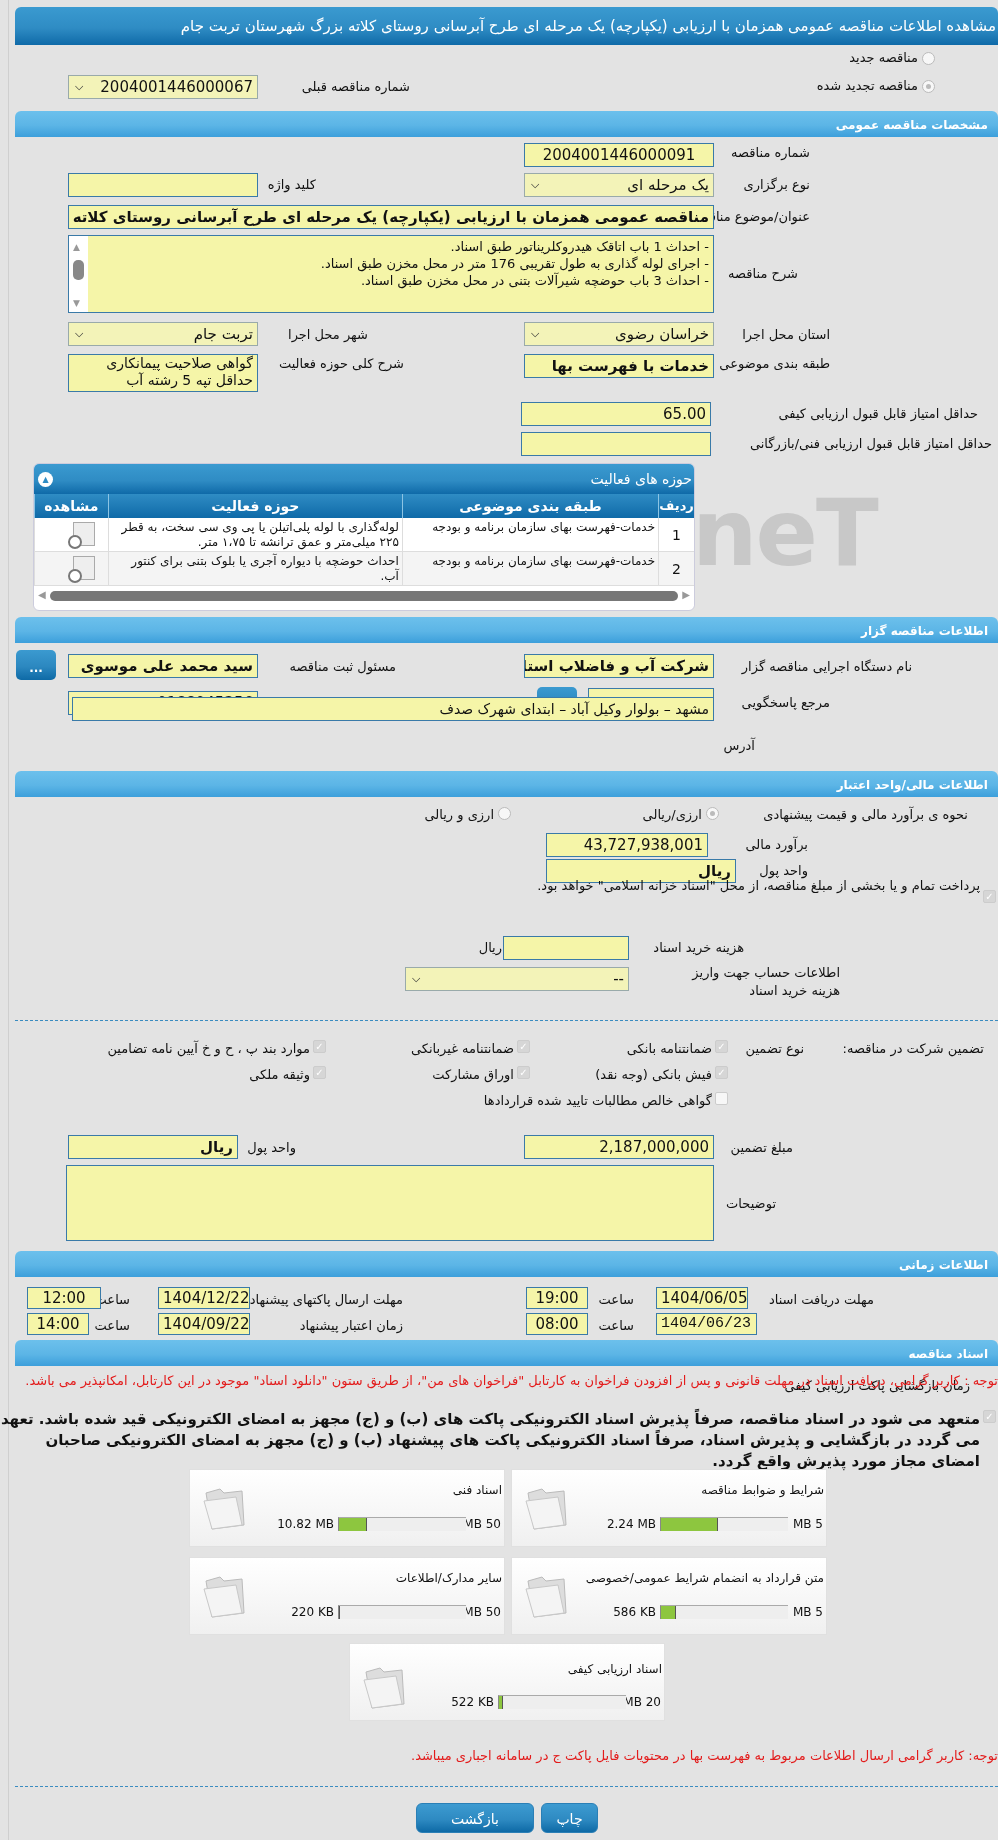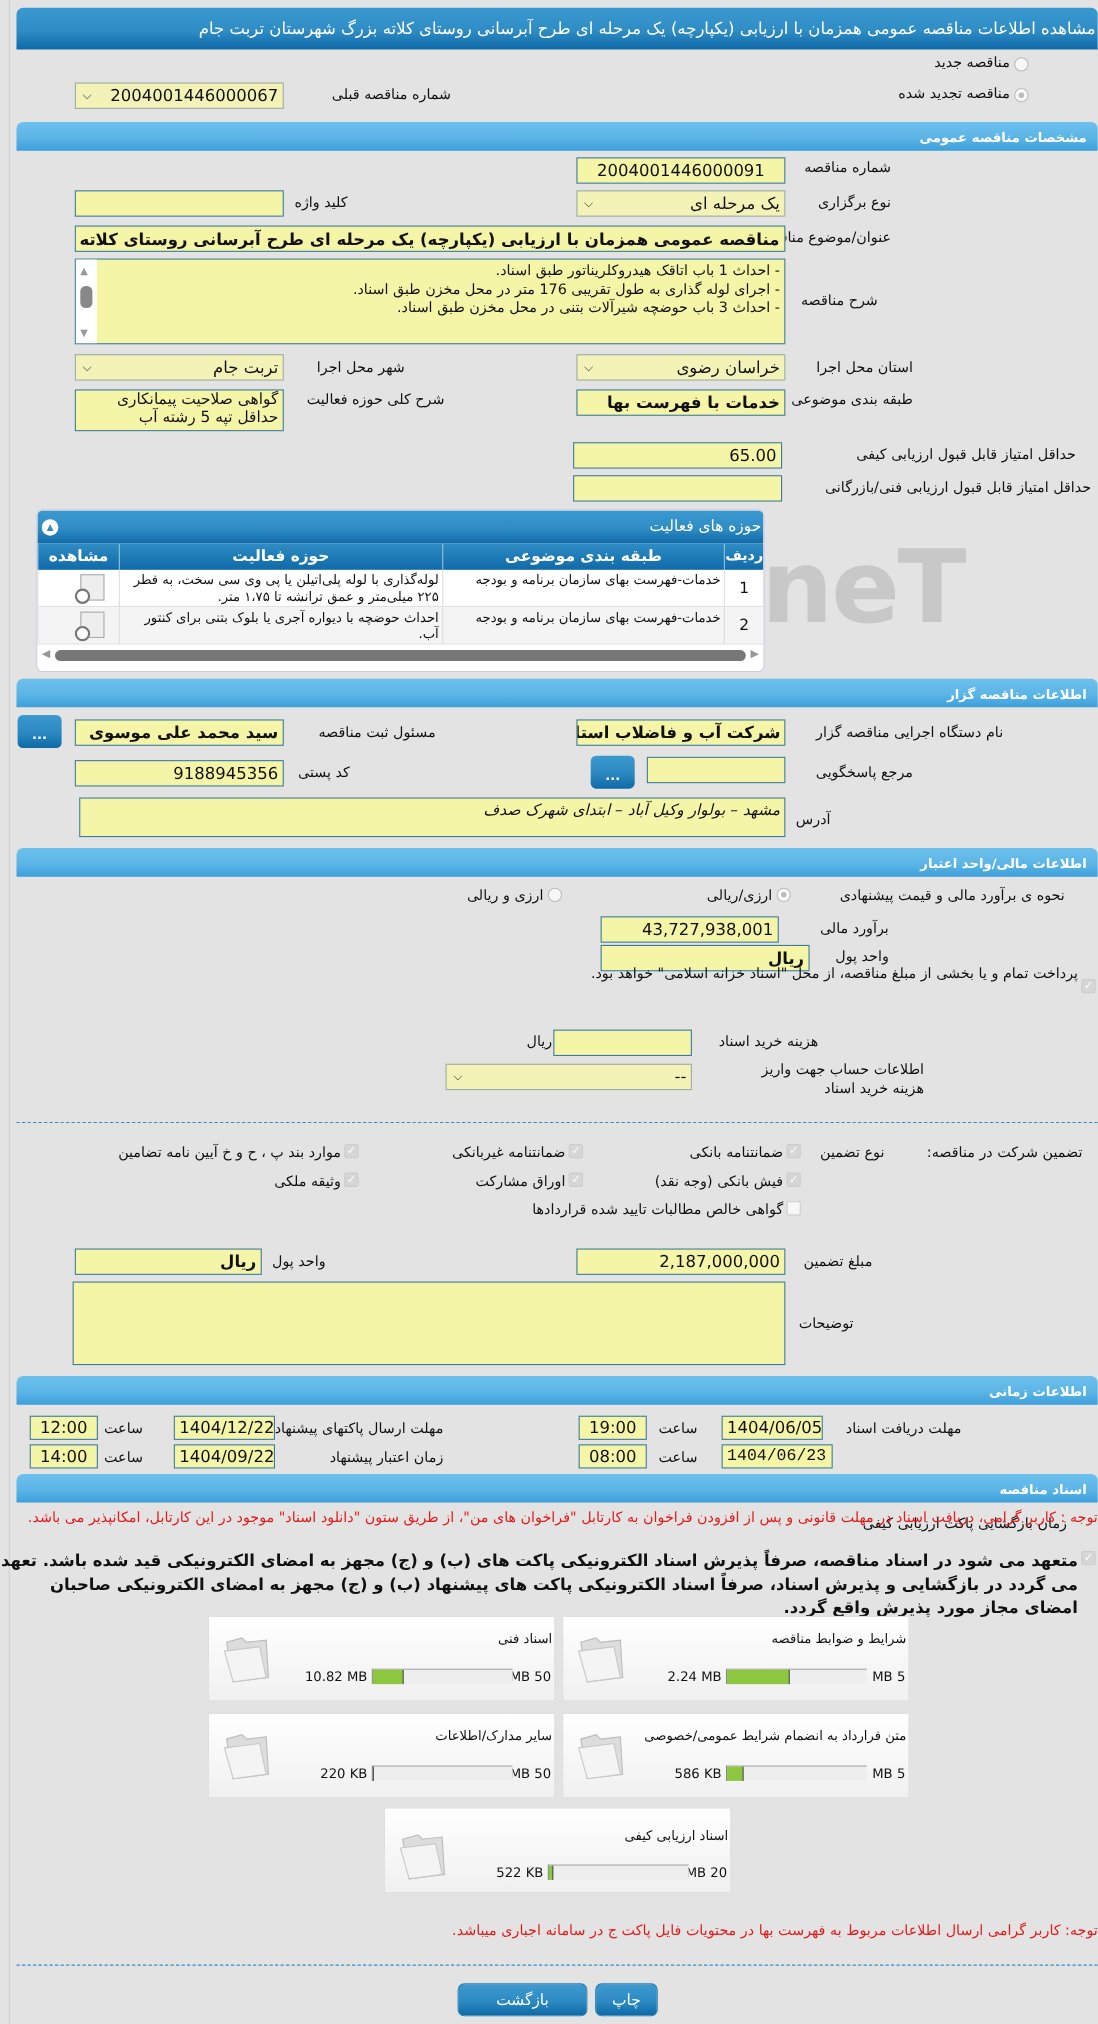--- a/index.html
+++ b/index.html
@@ -221,21 +221,21 @@
 <div class="inp rtl bold" style="left:68px;top:654px;width:190px;">سید محمد علی موسوی</div>
 <div class="dots-btn" style="left:16px;top:650px;">...</div>
 
 <span class="lbl" style="right:168px;top:695px;">مرجع پاسخگویی</span>
 <div class="inp" style="left:588px;top:688px;width:126px;"></div>
 <div class="dots-btn" style="left:537px;top:687px;">...</div>
 <span class="lbl" style="right:680px;top:695px;">کد پستی</span>
 <div class="inp" style="left:68px;top:691px;width:190px;text-align:right;">9188945356</div>
 
 <span class="lbl" style="right:243px;top:738px;">آدرس</span>
-<div class="inp rtl" style="left:72px;top:725px;width:642px;height:36px;line-height:22px;font-size:14px;font-style:italic;">مشهد – بولوار وکیل آباد – ابتدای شهرک صدف</div>
+<div class="inp rtl" style="left:72px;top:697px;width:642px;height:24px;line-height:22px;font-size:14px;">مشهد – بولوار وکیل آباد – ابتدای شهرک صدف</div>
 
 <div class="sec-bar" style="top:771px;">اطلاعات مالی/واحد اعتبار</div>
 
 <span class="lbl" style="right:30px;top:807px;">نحوه ی برآورد مالی و قیمت پیشنهادی</span>
 <span class="radio on abs" style="right:279px;top:807px;"></span>
 <span class="lbl" style="right:296px;top:807px;">ارزی/ریالی</span>
 <span class="radio abs" style="right:487px;top:807px;"></span>
 <span class="lbl" style="right:504px;top:807px;">ارزی و ریالی</span>
 
 <span class="lbl" style="right:190px;top:837px;">برآورد مالی</span>
@@ -287,21 +287,21 @@
 <div class="sec-bar" style="top:1251px;">اطلاعات زمانی</div>
 
 <span class="lbl" style="right:124px;top:1292px;">مهلت دریافت اسناد</span>
 <div class="inp" style="left:656px;top:1287px;width:92px;height:22px;line-height:20px;">1404/06/05</div>
 <span class="lbl" style="right:364px;top:1292px;">ساعت</span>
 <div class="inp" style="left:526px;top:1287px;width:62px;height:22px;line-height:20px;text-align:center;">19:00</div>
 
 <span class="lbl" style="right:595px;top:1292px;">مهلت ارسال پاکتهای پیشنهاد</span>
 <div class="inp" style="left:158px;top:1287px;width:92px;height:22px;line-height:20px;">1404/12/22</div>
 <span class="lbl" style="right:868px;top:1292px;">ساعت</span>
-<div class="inp" style="left:27px;top:1287px;width:62px;height:22px;line-height:20px;text-align:center;">12:00</div>
+<div class="inp" style="left:27px;top:1287px;width:74px;height:22px;line-height:20px;text-align:center;">12:00</div>
 
 <span class="lbl" style="right:28px;top:1378px;">زمان بازگشایی پاکت ارزیابی کیفی</span>
 <div class="inp" style="left:656px;top:1313px;width:101px;height:22px;line-height:20px;font-family:Liberation Mono, monospace;">1404/06/23</div>
 <span class="lbl" style="right:364px;top:1318px;">ساعت</span>
 <div class="inp" style="left:526px;top:1313px;width:62px;height:22px;line-height:20px;text-align:center;">08:00</div>
 
 <span class="lbl" style="right:595px;top:1318px;">زمان اعتبار پیشنهاد</span>
 <div class="inp" style="left:158px;top:1313px;width:92px;height:22px;line-height:20px;">1404/09/22</div>
 <span class="lbl" style="right:868px;top:1318px;">ساعت</span>
 <div class="inp" style="left:27px;top:1313px;width:62px;height:22px;line-height:20px;text-align:center;">14:00</div>

